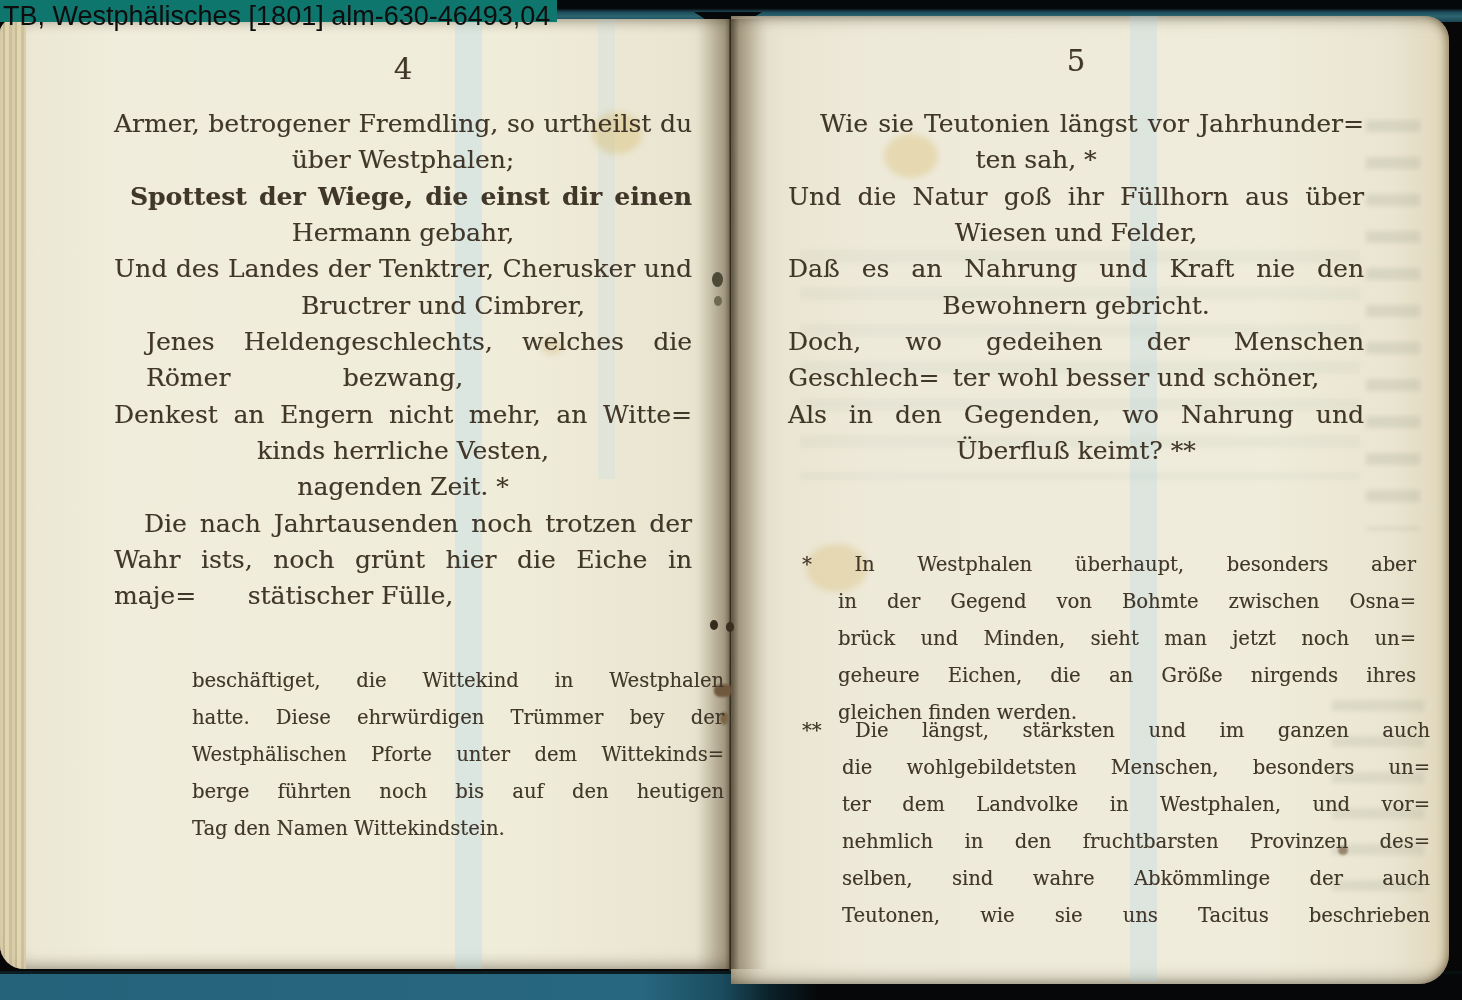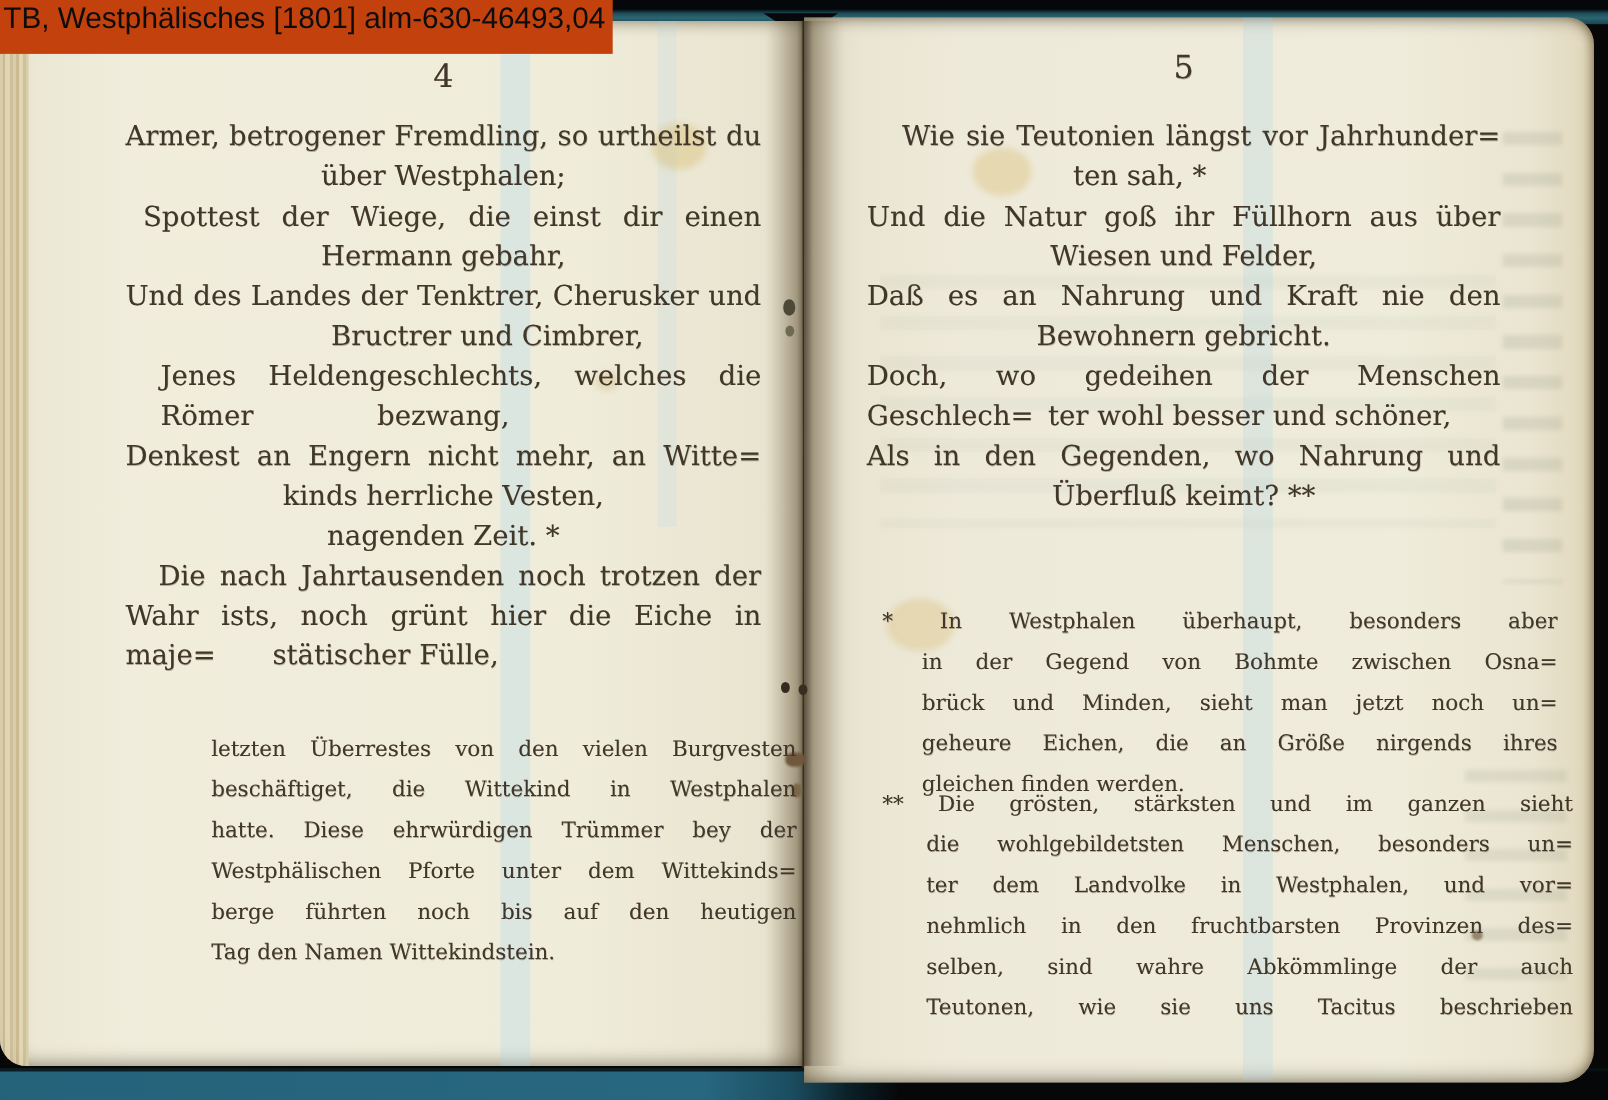--- a/index.html
+++ b/index.html
@@ -70,37 +70,37 @@
   .ink{color:#40362a;text-shadow:.4px .4px 0 rgba(70,52,34,.35);}
   .pnum{position:absolute;z-index:6;text-align:center;font-size:29px;}
   .pnum4{left:114px;top:52px;width:578px;}
   .pnum5{left:788px;top:44px;width:576px;}
   .verse{position:absolute;z-index:6;font-size:25px;}
   .v4{left:114px;top:106px;width:578px;}
   .v5{left:788px;top:106px;width:576px;}
   .verse .ln{height:36.35px;line-height:36.35px;white-space:nowrap;}
   .j{text-align:justify;text-align-last:justify;white-space:normal !important;}
   .c{text-align:center;}
-  .i16{padding-left:16px;}.i30{padding-left:30px;}.i32{padding-left:32px;}
+  .i16{padding-left:16px;font-weight:bold;}.i30{padding-left:30px;}.i32{padding-left:32px;}
   .pl80{padding-left:80px;}.pl120{padding-left:120px;}
   .pr80{padding-right:80px;}.pr105{padding-right:105px;}
   .fn{position:absolute;z-index:6;font-size:19.5px;}
   .fn .ln{height:37px;line-height:37px;}
   .fn4{left:158px;top:662px;width:532px;padding-left:34px;}
   .fn4 .first{text-indent:-34px;}
   .fn5a{left:802px;top:512px;width:578px;padding-left:36px;margin-top:34px;}
   .fn5a .first{text-indent:-36px;}
   .fn5b{left:802px;top:712px;width:588px;padding-left:40px;}
   .fn5b .first{text-indent:-40px;}
   .fl{text-align:left;text-align-last:left;}
 
   
-  .overlay-label{position:absolute;left:0;top:0;z-index:10;background:#c2410c;
+  .overlay-label{position:absolute;left:0;top:0;z-index:10;background:#0f766e;
     color:#0d0d0d;font-family:"Liberation Sans","DejaVu Sans",sans-serif;
-    font-size:27px;line-height:33px;height:49px;padding:0 7px 0 3px;white-space:nowrap;}
+    font-size:27px;line-height:33px;height:22px;padding:0 7px 0 3px;white-space:nowrap;}
 </style>
 </head>
 <body>
 
 <div class="stage">
 
   <div class="cover-top"></div>
   <div class="cover-bottom"></div>
 
   <div class="page page-left"></div>
@@ -139,21 +139,20 @@
     <div class="ln j i32">Jenes Heldengeschlechts, welches die Römer</div>
     <div class="ln c">bezwang,</div>
     <div class="ln j">Denkest an Engern nicht mehr, an Witte=</div>
     <div class="ln c">kinds herrliche Vesten,</div>
     <div class="ln c">nagenden Zeit. *</div>
     <div class="ln j i30">Die nach Jahrtausenden noch trotzen der</div>
     <div class="ln j">Wahr ists, noch grünt hier die Eiche in maje=</div>
     <div class="ln c pr105">stätischer Fülle,</div>
   </div>
   <div class="fn fn4 ink">
-    <div class="ln j">letzten Überrestes von den vielen Burgvesten</div>
     <div class="ln j">beschäftiget, die Wittekind in Westphalen</div>
     <div class="ln j">hatte. Diese ehrwürdigen Trümmer bey der</div>
     <div class="ln j">Westphälischen Pforte unter dem Wittekinds=</div>
     <div class="ln j">berge führten noch bis auf den heutigen</div>
     <div class="ln fl">Tag den Namen Wittekindstein.</div>
   </div>
 
   <div class="pnum pnum5 ink">5</div>
   <div class="verse v5 ink">
     <div class="ln j i32">Wie sie Teutonien längst vor Jahrhunder=</div>
@@ -168,21 +167,21 @@
     <div class="ln c">Überfluß keimt? **</div>
   </div>
   <div class="fn fn5a ink">
     <div class="ln j first">* In Westphalen überhaupt, besonders aber</div>
     <div class="ln j">in der Gegend von Bohmte zwischen Osna=</div>
     <div class="ln j">brück und Minden, sieht man jetzt noch un=</div>
     <div class="ln j">geheure Eichen, die an Größe nirgends ihres</div>
     <div class="ln fl">gleichen finden werden.</div>
   </div>
   <div class="fn fn5b ink">
-    <div class="ln j first">** Die grösten, stärksten und im ganzen sieht</div>
+    <div class="ln j first">** Die längst, stärksten und im ganzen auch</div>
     <div class="ln j">die wohlgebildetsten Menschen, besonders un=</div>
     <div class="ln j">ter dem Landvolke in Westphalen, und vor=</div>
     <div class="ln j">nehmlich in den fruchtbarsten Provinzen des=</div>
     <div class="ln j">selben, sind wahre Abkömmlinge der auch</div>
     <div class="ln j">Teutonen, wie sie uns Tacitus beschrieben</div>
   </div>
 
   <div class="overlay-label">TB, Westphälisches [1801] alm-630-46493,04</div>
 </div>
 

